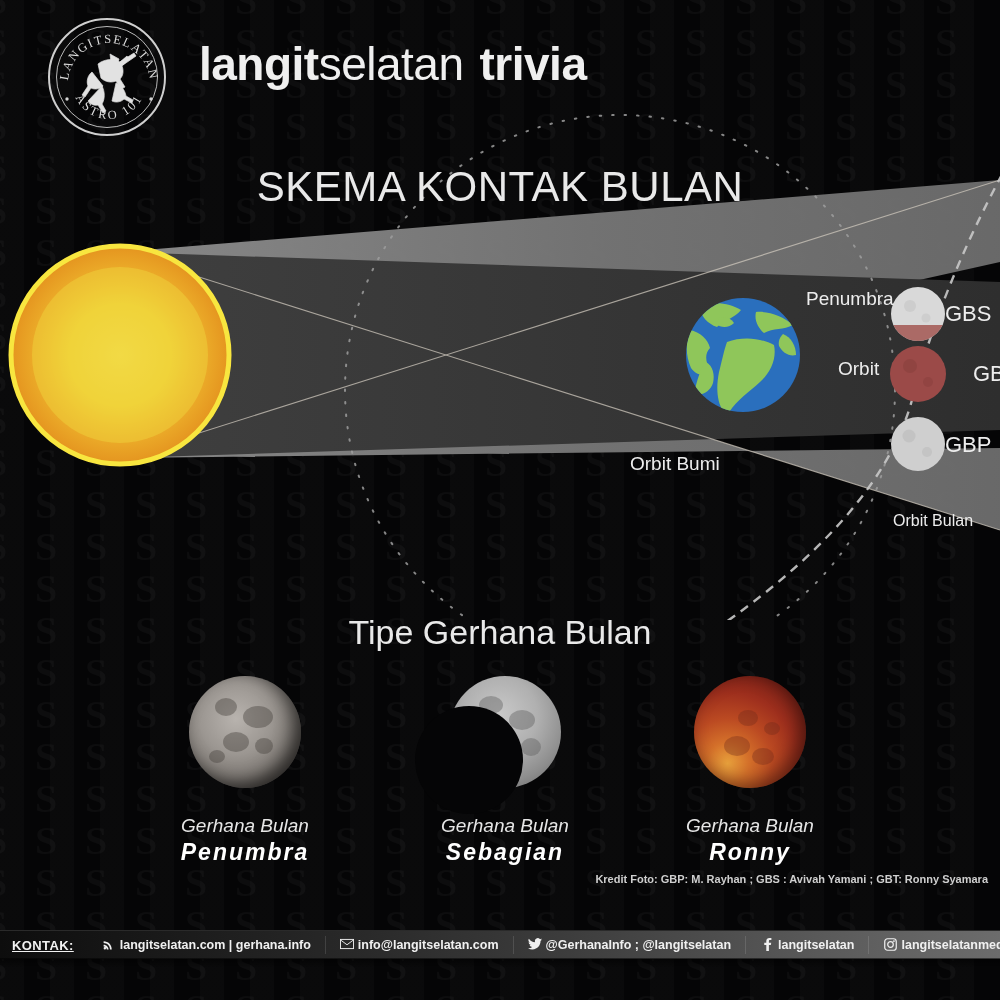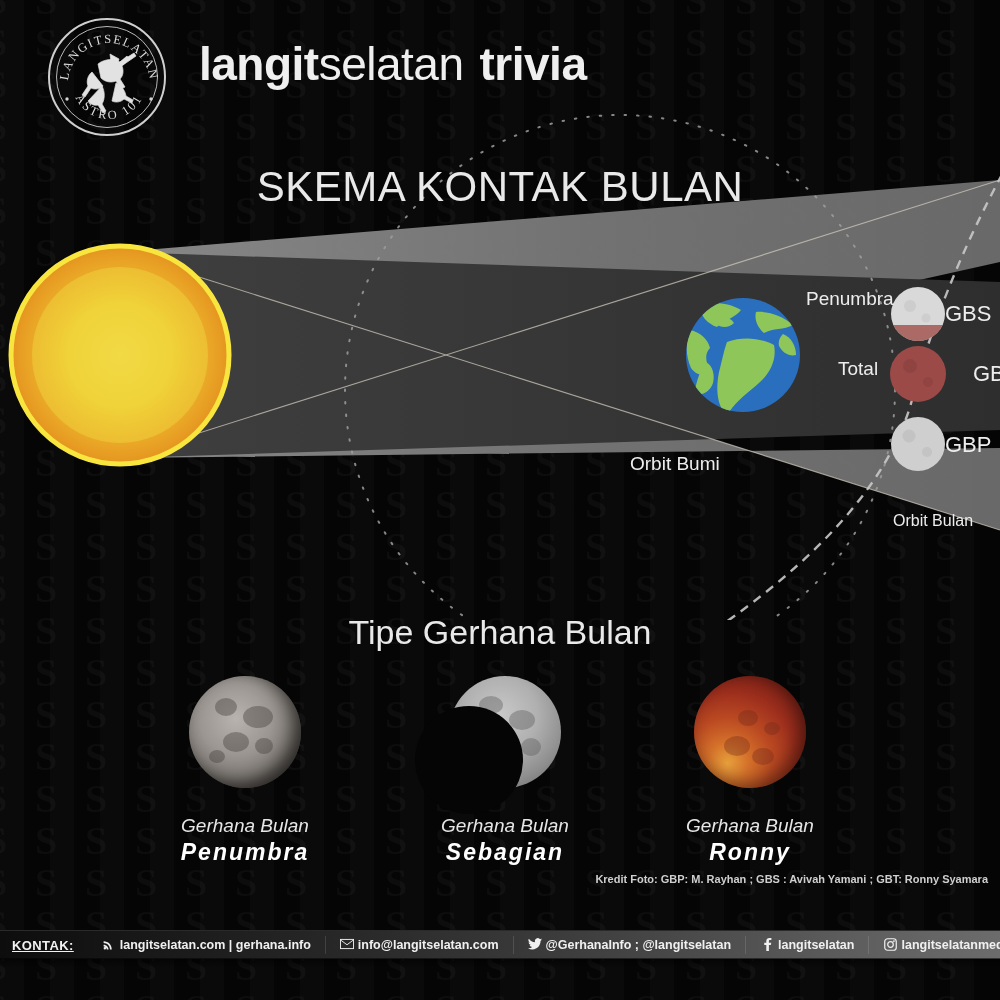--- a/index.html
+++ b/index.html
@@ -758,21 +758,21 @@
     </g>
 
     <g>
       <circle cx="918" cy="444" r="27" fill="#cfcfcf"></circle>
       <circle cx="909" cy="436" r="6.5" fill="#bdbdbd" opacity="0.7"></circle>
       <circle cx="927" cy="452" r="5" fill="#bdbdbd" opacity="0.6"></circle>
     </g>
   </svg>
 
   <div class="diag-label" id="lbl-penumbra">Penumbra</div>
-  <div class="diag-label" id="lbl-umbra">Total</div>
+  <div class="diag-label" id="lbl-umbra">Orbit</div>
   <div class="diag-label" id="lbl-gbs">GBS</div>
   <div class="diag-label" id="lbl-gbt">GBT</div>
   <div class="diag-label" id="lbl-gbp">GBP</div>
   <div class="diag-label" id="lbl-orbit-bumi">Orbit Bumi</div>
   <div class="diag-label" id="lbl-orbit-bulan">Orbit Bulan</div>
 
   <div id="title-types">Tipe Gerhana Bulan</div>
 
   <div id="types">
 

